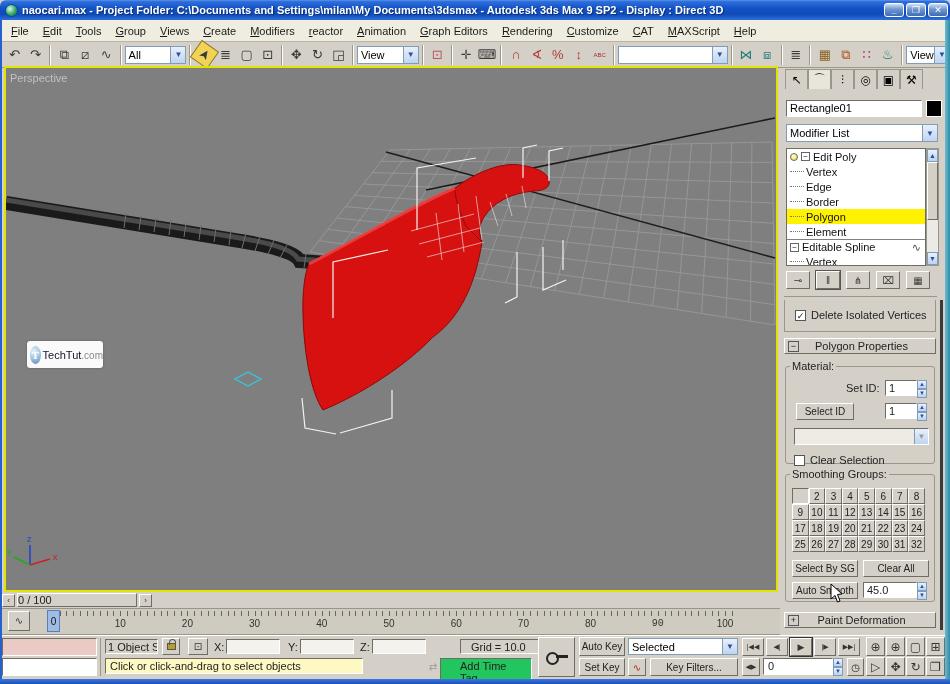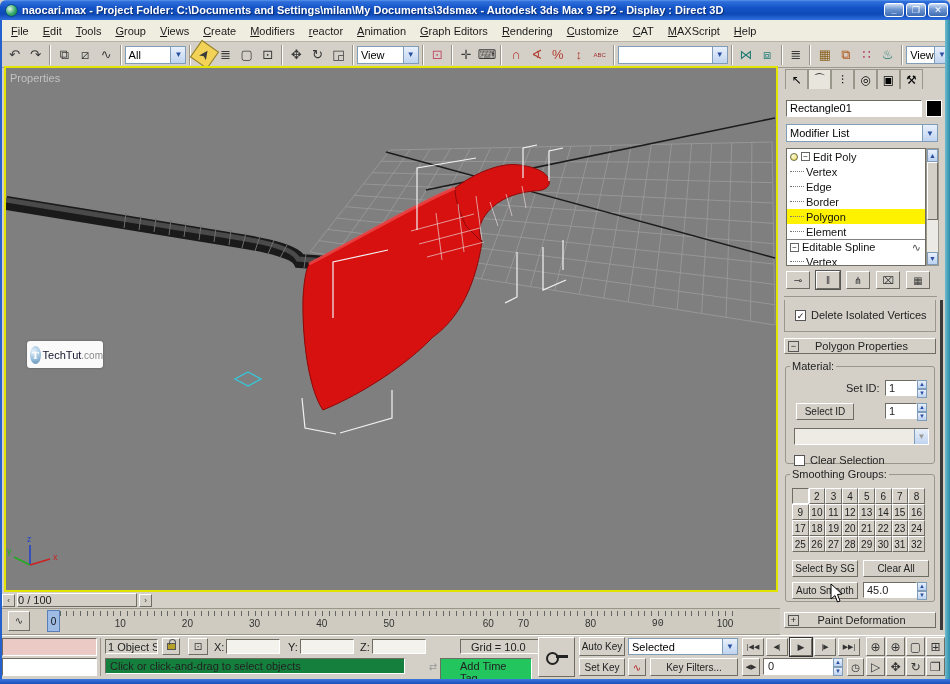--- a/index.html
+++ b/index.html
@@ -171,21 +171,21 @@
     <div class="tb-icon" style="color: rgb(176, 48, 96);">∷</div>
     <div class="tb-icon" style="color: rgb(30, 122, 116);">♨</div>
     <div class="tb-sep"></div>
     <div class="tb-dd" style="width: 44px;">
       <span>View</span>
       <span class="dd-arrow">▼</span>
     </div>
   </div>
 
 <div id="viewport-frame" class="abs">
-  <div id="vp-label" class="abs">Properties</div>
+  <div id="vp-label" class="abs">Perspective</div>
 
   <svg class="abs" style="left:0;top:0" width="770" height="522" viewBox="0 0 770 522">
 
     <g id="grid-lines" stroke="#9c9c9c" stroke-width="0.8" fill="none">
         <line x1="384" y1="82" x2="766" y2="74"></line>
         <line x1="375.1111111111111" y1="93.33333333333333" x2="766.3333333333334" y2="94.33333333333333"></line>
         <line x1="366.22222222222223" y1="104.66666666666666" x2="766.6666666666666" y2="114.66666666666666"></line>
         <line x1="357.3333333333333" y1="116" x2="767" y2="135"></line>
         <line x1="348.44444444444446" y1="127.33333333333333" x2="767.3333333333334" y2="155.33333333333331"></line>
         <line x1="339.55555555555554" y1="138.66666666666669" x2="767.6666666666666" y2="175.66666666666669"></line>
@@ -464,21 +464,21 @@
 
 <div id="trackbar" class="abs">
   <div id="mce-btn" class="abs raised">∿</div>
   <div id="ticks" class="abs"></div>
   <div id="tick-labels">
       <div class="tick-label abs" style="left: 120.2px;">10</div>
       <div class="tick-label abs" style="left: 187.4px;">20</div>
       <div class="tick-label abs" style="left: 254.6px;">30</div>
       <div class="tick-label abs" style="left: 321.8px;">40</div>
       <div class="tick-label abs" style="left: 389px;">50</div>
-      <div class="tick-label abs" style="left: 456.2px; margin-left: 32px;">60</div>
+      <div class="tick-label abs" style="left: 456.2px;">60</div>
       <div class="tick-label abs" style="left: 523.4px;">70</div>
       <div class="tick-label abs" style="left: 590.6px;">80</div>
       <div class="tick-label abs" style="left: 657.8px; font-family: Liberation Mono, monospace;">90</div>
       <div class="tick-label abs" style="left: 725px;">100</div>
     </div>
   <div id="frame-marker" class="abs">0</div>
 </div>
 
 <div id="statusbar" class="abs">
   <div class="abs sunken" style="left:2px;top:2px;width:95px;height:18px;background:#EBC9C5"></div>
@@ -492,21 +492,21 @@
   <div class="abs mini-btn raised" style="left:188px;top:2px;width:20px;height:17px">⊡</div>
 
   <span class="abs slabel" style="left:214px;top:5px">X:</span>
   <span class="abs sunken sfield" style="left:226px;top:3px;width:54px"></span>
   <span class="abs slabel" style="left:288px;top:5px">Y:</span>
   <span class="abs sunken sfield" style="left:300px;top:3px;width:54px"></span>
   <span class="abs slabel" style="left:360px;top:5px">Z:</span>
   <span class="abs sunken sfield" style="left:372px;top:3px;width:54px"></span>
   <div class="abs sunken slabel" style="left:460px;top:3px;width:92px;height:15px;background:#D4D0C8;padding:1px 10px">Grid = 10.0</div>
 
-  <div class="abs sunken slabel" style="left:105px;top:22px;width:300px;height:16px;background:#15803d;padding:1px 4px;white-space:nowrap;overflow:hidden">Click or click-and-drag to select objects</div>
+  <div class="abs sunken slabel" style="left:105px;top:22px;width:258px;height:16px;background:#fef9c3;padding:1px 4px;white-space:nowrap;overflow:hidden">Click or click-and-drag to select objects</div>
   <div class="abs mini-btn" style="left:427px;top:23px;width:12px;height:14px;color:#999">⇄</div>
   <div class="abs sunken slabel" style="left:440px;top:22px;width:92px;height:32px;background:#22c55e;padding:1px 19px">Add Time Tag</div>
 
   <div class="abs mini-btn raised" style="left:538px;top:1px;width:37px;height:40px">
       <span class="keyicon"></span>
     </div>
   <button class="abs raised slabel" style="left:579px;top:1px;width:46px;height:19px;font-size:10px">Auto Key</button>
   <button class="abs raised slabel" style="left:579px;top:22px;width:46px;height:18px;font-size:10px">Set Key</button>
 
   <div class="abs tb-dd" style="left:628px;top:2px;width:110px;height:17px">

